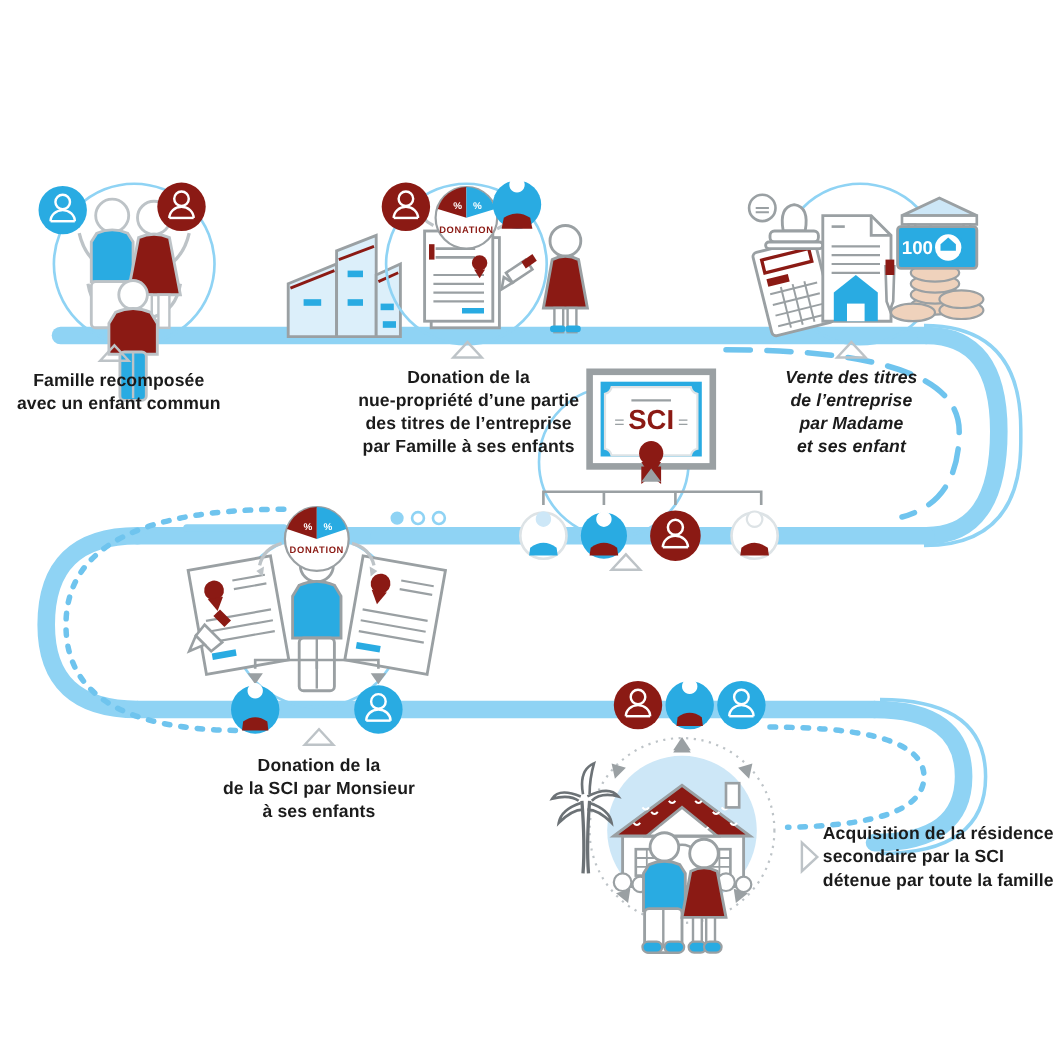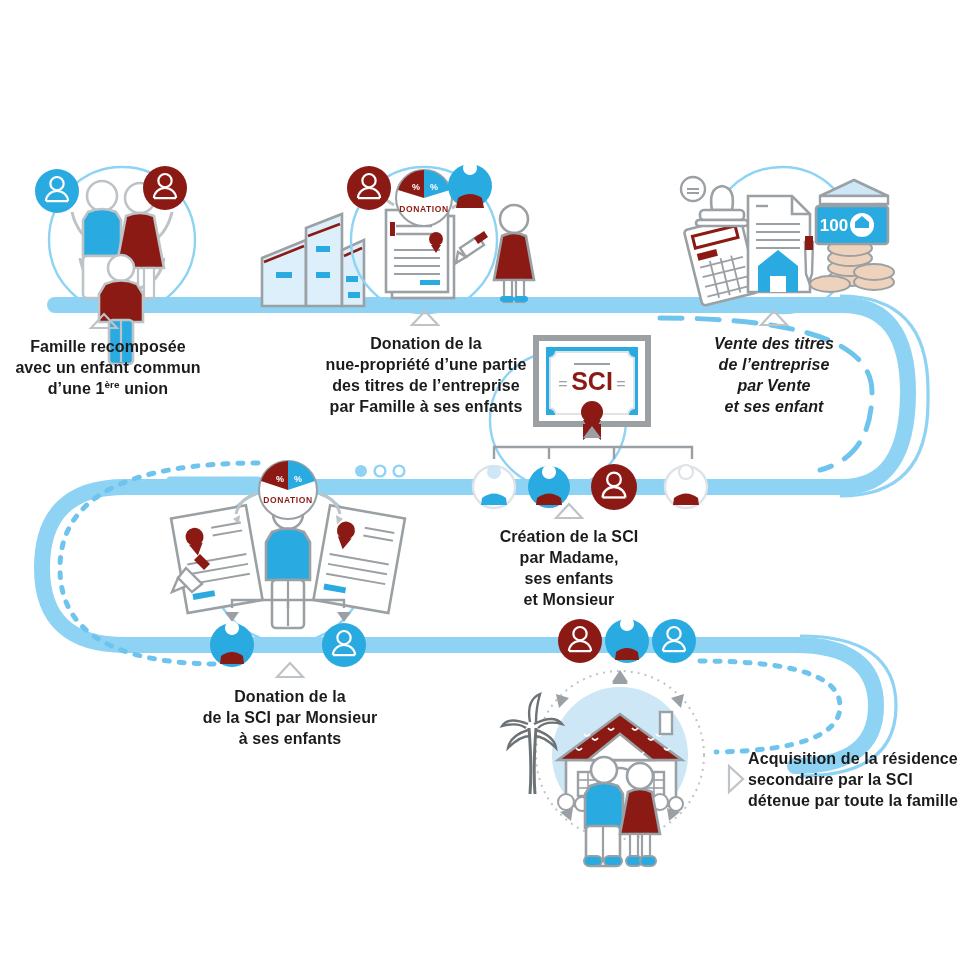--- a/index.html
+++ b/index.html
@@ -415,43 +415,36 @@
       <path d="M761,325 l13,-14 13,14 z"></path>
       <path d="M556,518 l13,-14 13,14 z"></path>
       <path d="M277,677 l13,-14 13,14 z"></path>
       <path d="M729,766 l14,13 -14,13 z"></path>
     </g>
   </svg>
 
   <div class="cap" style="left:8px;top:336px;width:200px;">
     <div>Famille recomposée</div>
     <div>avec un enfant commun</div>
-    <div>d’une 1<sup>ère</sup> union</div>
   </div>
 
   <div class="cap" style="left:315px;top:333px;width:222px;">
     <div>Donation de la</div>
     <div>nue-propriété d’une partie</div>
     <div>des titres de l’entreprise</div>
     <div>par Famille à ses enfants</div>
   </div>
 
   <div class="cap" style="left:688px;top:333px;width:172px;font-style:italic;">
     <div>Vente des titres</div>
     <div>de l’entreprise</div>
-    <div>par Vente</div>
+    <div>par Madame</div>
     <div>et ses enfant</div>
   </div>
 
-  <div class="cap" style="left:478px;top:526px;width:182px;">
-    <div>Création de la SCI</div>
-    <div>par Madame,</div>
-    <div>ses enfants</div>
-    <div>et Monsieur</div>
-  </div>
 
   <div class="cap" style="left:192px;top:686px;width:196px;">
     <div>Donation de la</div>
     <div>de la SCI par Monsieur</div>
     <div>à ses enfants</div>
   </div>
 
   <div class="cap" style="left:748px;top:748px;width:214px;text-align:left;">
     <div>Acquisition de la résidence</div>
     <div>secondaire par la SCI</div>

